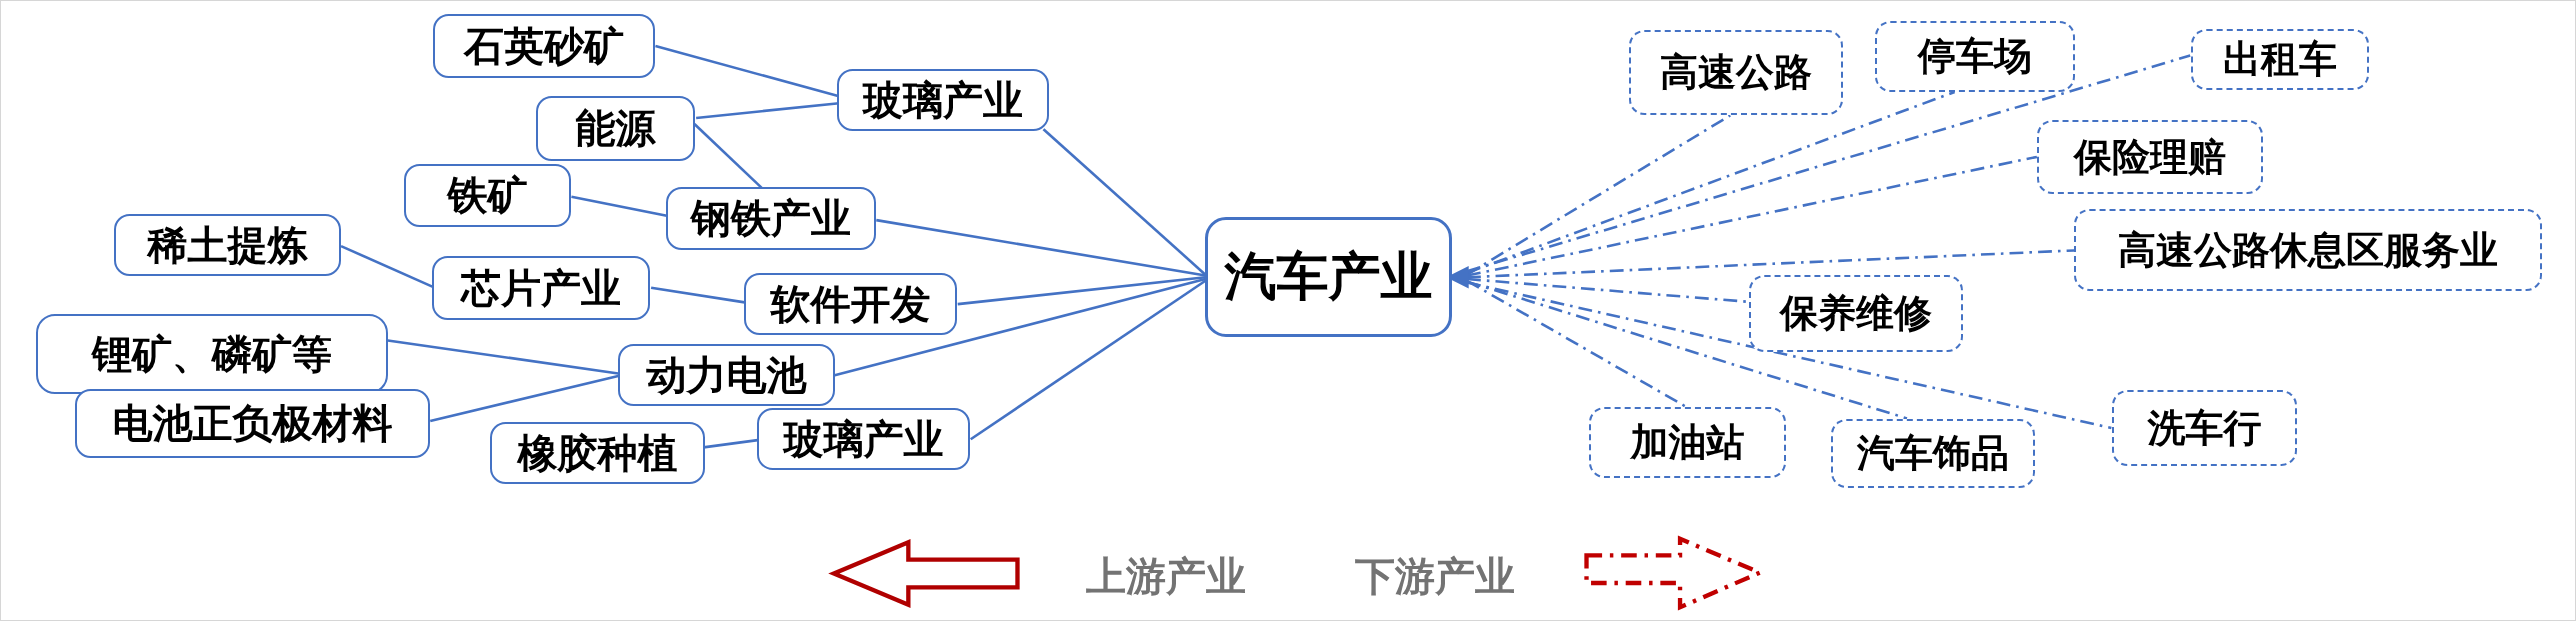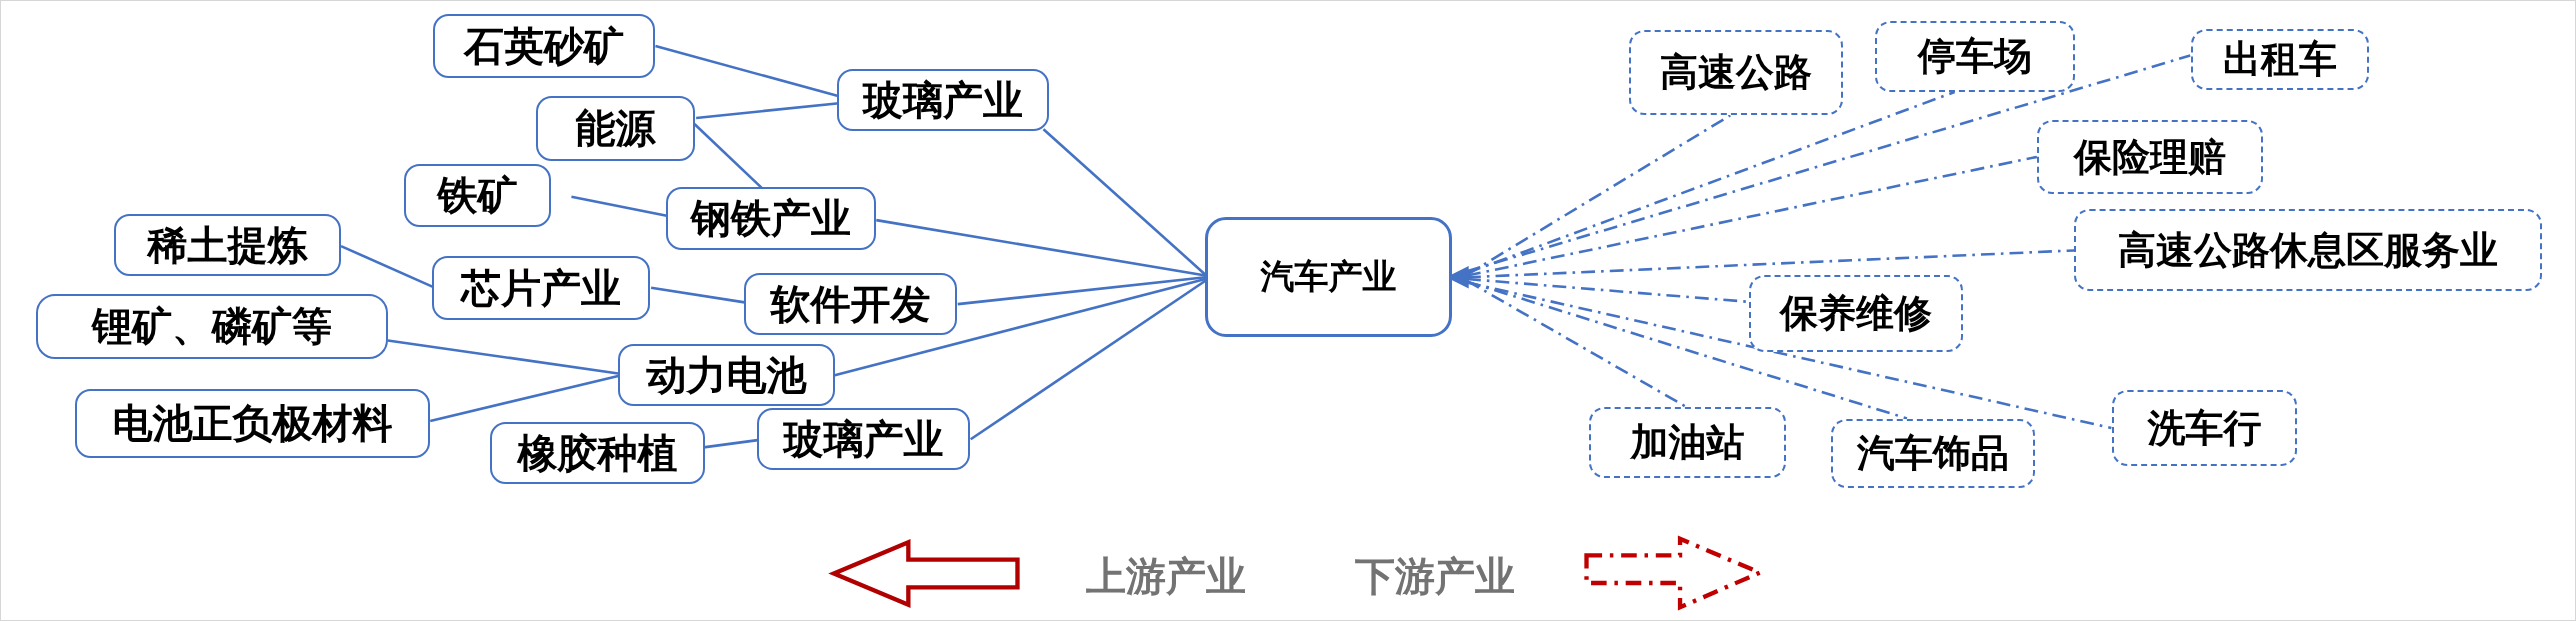--- a/index.html
+++ b/index.html
@@ -15,21 +15,21 @@
   svg.wires{position:absolute;left:0;top:0;z-index:1;}
   .node{
     position:absolute;z-index:2;
     display:flex;align-items:center;justify-content:center;
     background:#ffffff;color:#000000;font-weight:bold;
     box-sizing:border-box;white-space:nowrap;
     font-family:"DejaVu Sans","Liberation Sans",sans-serif;
   }
   .solid{border:2.6px solid #4472C4;border-radius:15.6px;font-size:40px;}
   .dashed{border:2.6px dashed #4472C4;border-radius:15.6px;font-size:38px;}
-  .hub{border:3.5px solid #4472C4;border-radius:21px;font-size:34px;}
+  .hub{border:3.5px solid #4472C4;border-radius:21px;font-size:52px;}
   .legend-text{
     position:absolute;z-index:2;font-weight:bold;font-size:40px;
     color:#737373;white-space:nowrap;
     font-family:"DejaVu Sans","Liberation Sans",sans-serif;
   }
 </style>
 </head>
 <body>
 
 <div class="canvas">
@@ -69,24 +69,24 @@
 
     <polygon points="961,661 1047,625 1047,645 1173,645 1173,677 1047,677 1047,697" fill="#ffffff" stroke="#B00000" stroke-width="5" stroke-linejoin="miter"></polygon>
 
     <polygon points="1830,640 1938,640 1938,621 2030,660 1938,700 1938,672 1830,672" fill="none" stroke="#C00000" stroke-width="5" stroke-dasharray="18 9 4 9"></polygon>
   </svg>
 
   <div class="node hub" style="left:1204px;top:216px;width:247px;height:120px;">汽车产业</div>
 
   <div class="node solid" style="left:432px;top:13px;width:222px;height:64px;">石英砂矿</div>
   <div class="node solid" style="left:535px;top:95px;width:159px;height:65px;">能源</div>
-  <div class="node solid" style="left:403px;top:163px;width:147px;height:63px;">铁矿</div>
+  <div class="node solid" style="left:403px;top:163px;width:167px;height:63px;">铁矿</div>
   <div class="node solid" style="left:113px;top:213px;width:227px;height:62px;">稀土提炼</div>
   <div class="node solid" style="left:431px;top:255px;width:218px;height:64px;">芯片产业</div>
-  <div class="node solid" style="left:35px;top:293px;width:352px;height:65px;border-radius:19px;">锂矿、磷矿等</div>
+  <div class="node solid" style="left:35px;top:313px;width:352px;height:80px;border-radius:19px;">锂矿、磷矿等</div>
   <div class="node solid" style="left:74px;top:388px;width:355px;height:69px;">电池正负极材料</div>
   <div class="node solid" style="left:457px;top:421px;width:215px;height:62px;margin-left:32px;">橡胶种植</div>
   <div class="node solid" style="left:836px;top:68px;width:212px;height:62px;">玻璃产业</div>
   <div class="node solid" style="left:665px;top:186px;width:210px;height:63px;">钢铁产业</div>
   <div class="node solid" style="left:743px;top:272px;width:213px;height:62px;">软件开发</div>
   <div class="node solid" style="left:617px;top:343px;width:217px;height:62px;">动力电池</div>
   <div class="node solid" style="left:756px;top:407px;width:213px;height:62px;">玻璃产业</div>
 
   <div class="node dashed" style="left:1628px;top:29px;width:214px;height:85px;">高速公路</div>
   <div class="node dashed" style="left:1874px;top:20px;width:200px;height:71px;">停车场</div>

